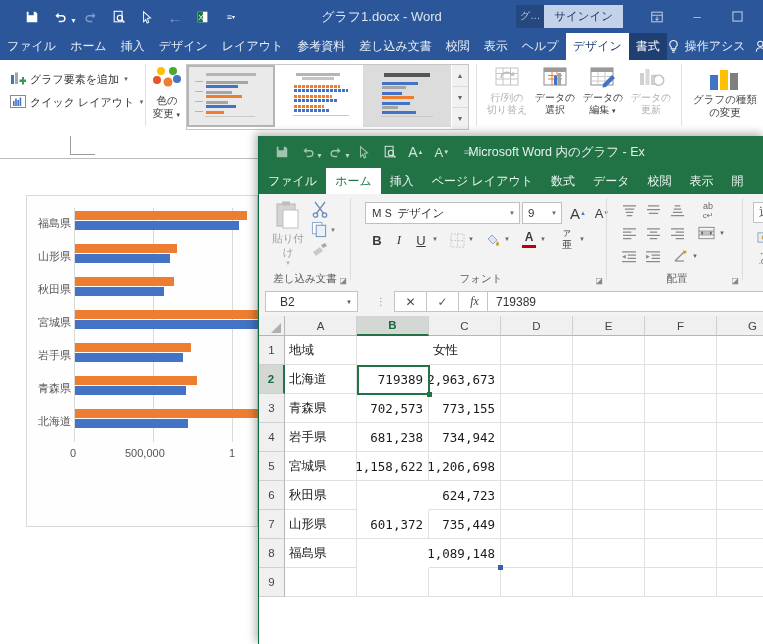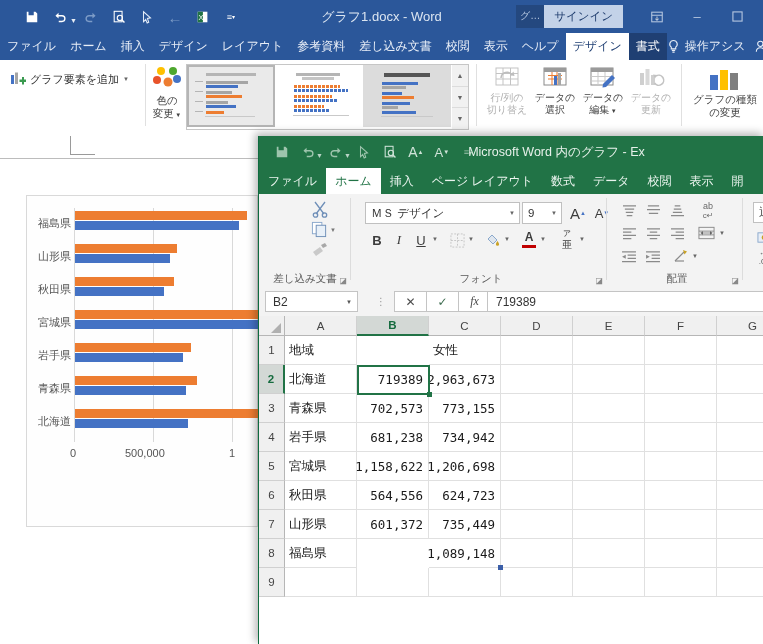--- a/index.html
+++ b/index.html
@@ -73,21 +73,21 @@
   .xl-tabs .xt.active{background:#ffffff;color:#217346;}
   .xl-ribbon{position:absolute;left:0;top:58px;width:505px;height:94px;background:#f3f3f3;border-bottom:1px solid #d0d0d0;}
   .xg{position:absolute;top:0;height:94px;}
   .xg-label{position:absolute;bottom:2px;width:100%;text-align:center;font-size:10.5px;color:#595959;}
   .xg-sep{position:absolute;top:4px;width:1px;height:82px;background:#dcdcdc;}
   .dlg{position:absolute;bottom:3px;font-size:8px;color:#888;}
   .fontbox{position:absolute;border:1px solid #c0c0c0;background:#fff;display:flex;align-items:center;font-size:11.5px;color:#333;padding-left:5px;box-sizing:border-box;}
   .fontbox .dd{margin-left:auto;margin-right:4px;font-size:6px;color:#666;}
   .fmtbtn{position:absolute;display:flex;align-items:center;justify-content:center;color:#3c3c3c;}
   .namebar{position:absolute;left:0;top:152px;width:505px;height:28px;background:#f3f3f3;border-bottom:1px solid #d9d9d9;}
-  .namebox{position:absolute;left:6px;top:3px;width:93px;height:21px;border:1px solid #c4c4c4;background:#fff;display:flex;align-items:center;padding-left:7px;font-size:12px;color:#333;box-sizing:border-box;}
+  .namebox{position:absolute;left:6px;top:3px;width:93px;height:21px;border:1px solid #c4c4c4;background:#fff;display:flex;align-items:center;padding-left:14px;font-size:12px;color:#333;box-sizing:border-box;}
   .namebox .dd{margin-left:auto;margin-right:5px;font-size:6px;color:#555;}
   .fxgroup{position:absolute;left:135px;top:3px;height:21px;display:flex;align-items:stretch;}
   .fxbtn{width:31px;border:1px solid #c4c4c4;border-right:0;background:#fff;display:flex;align-items:center;justify-content:center;font-size:12px;color:#4a4a4a;}
   .formulabar{position:absolute;left:228px;top:3px;right:0;height:21px;border:1px solid #c4c4c4;border-right:0;background:#fff;display:flex;align-items:center;padding-left:8px;font-size:12px;color:#333;box-sizing:border-box;}
   .grid{position:absolute;left:0;top:180px;width:505px;height:394px;background:#fff;overflow:hidden;}
   .colhdr{position:absolute;top:0;height:20px;background:#f0f0f0;border-right:1px solid #d0d0d0;border-bottom:1px solid #b6b6b6;
     display:flex;align-items:center;justify-content:center;font-size:11.5px;color:#444;box-sizing:border-box;}
   .colhdr.sel{background:#d3d8d5;color:#156b3e;border-bottom:2px solid #217346;font-weight:bold;}
   .rowhdr{position:absolute;left:0;width:26px;height:29px;background:#f0f0f0;border-bottom:1px solid #d0d0d0;border-right:1px solid #b6b6b6;
     display:flex;align-items:center;justify-content:center;font-size:11.5px;color:#444;box-sizing:border-box;}
@@ -206,20 +206,33 @@
     <div class="ribgroup" style="left:0;width:146px;">
       <div class="smallrow" style="position:absolute;left:10px;top:9px;">
         <span class="ico-sq">
           <svg width="16" height="16" viewBox="0 0 16 16">
               <rect x="1" y="4" width="3" height="9" fill="#4472c4"></rect>
               <rect x="5" y="1.5" width="3" height="11.5" fill="#a5a5a5"></rect>
               <path fill="#3a9a50" d="M9.5 8.5h2.5V6h2v2.5H16V11h-2v2.5h-2V11H9.5z"></path>
             </svg>
         </span>
         <span>グラフ要素を追加</span>
+        <span style="font-size:6px;color:#666;">▼</span>
+      </div>
+      <div class="smallrow" style="position:absolute;left:10px;top:32px;">
+        <span class="ico-sq">
+          <svg width="16" height="16" viewBox="0 0 16 16">
+              <rect x="0.5" y="1.5" width="15" height="12" fill="none" stroke="#8a8a8a"></rect>
+              <rect x="3" y="7" width="1.6" height="5" fill="#4472c4"></rect>
+              <rect x="5.2" y="4.5" width="1.6" height="7.5" fill="#4472c4"></rect>
+              <rect x="7.4" y="6" width="1.6" height="6" fill="#4472c4"></rect>
+              <rect x="9.6" y="3.5" width="1.6" height="8.5" fill="#4472c4"></rect>
+            </svg>
+        </span>
+        <span>クイック レイアウト</span>
         <span style="font-size:6px;color:#666;">▼</span>
       </div>
       <div class="rg-sep" style="left:145px;"></div>
     </div>
 
     <div class="ribgroup" style="left:150px;width:34px;">
       <div style="position:absolute;left:2px;top:6px;width:30px;height:26px;">
         <svg width="30" height="26" viewBox="0 0 30 26">
             <circle cx="9" cy="5" r="4" fill="#ffc000"></circle>
             <circle cx="21" cy="5" r="4" fill="#4ea72e"></circle>
@@ -440,20 +453,29 @@
     <div class="xt">数式</div>
     <div class="xt">データ</div>
     <div class="xt">校閲</div>
     <div class="xt">表示</div>
     <div class="xt">開</div>
   </div>
 
   <div class="xl-ribbon">
 
     <div class="xg" style="left:0;width:92px;">
+      <div style="position:absolute;left:8px;top:6px;width:42px;text-align:center;">
+        <svg width="30" height="30" viewBox="0 0 30 30">
+            <rect x="4" y="4" width="18" height="22" fill="#d4d4d4" stroke="#b5b5b5"></rect>
+            <rect x="9" y="1.5" width="8" height="4" fill="#bdbdbd"></rect>
+            <rect x="10" y="10" width="15" height="18" fill="#fff" stroke="#c0c0c0"></rect>
+          </svg>
+        <div style="font-size:10.5px;color:#9e9e9e;margin-top:-2px;">貼り付け</div>
+        <div style="font-size:6px;color:#b5b5b5;">▼</div>
+      </div>
       <div style="position:absolute;left:52px;top:6px;">
         <svg width="18" height="18" viewBox="0 0 18 18">
             <path fill="none" stroke="#6f8fb8" stroke-width="1.3" d="M4 2l9 12M14 2L5 14"></path>
             <circle cx="4.5" cy="15" r="2.2" fill="none" stroke="#6f8fb8" stroke-width="1.3"></circle>
             <circle cx="13.5" cy="15" r="2.2" fill="none" stroke="#6f8fb8" stroke-width="1.3"></circle>
           </svg>
       </div>
       <div style="position:absolute;left:52px;top:27px;display:flex;align-items:center;">
         <svg width="17" height="17" viewBox="0 0 18 18">
             <rect x="1.5" y="1.5" width="10" height="12" fill="#fff" stroke="#8aa8cc"></rect>
@@ -668,21 +690,20 @@
 
     <div class="cell txt" style="left:26px;top:136px;width:72px;">宮城県</div>
     <div class="cell num" style="left:98px;top:136px;width:72px;">1,158,622</div>
     <div class="cell num" style="left:170px;top:136px;width:72px;">1,206,698</div>
     <div class="cell" style="left:242px;top:136px;width:72px;"></div>
     <div class="cell" style="left:314px;top:136px;width:72px;"></div>
     <div class="cell" style="left:386px;top:136px;width:72px;"></div>
     <div class="cell" style="left:458px;top:136px;width:72px;"></div>
 
     <div class="cell txt" style="left:26px;top:165px;width:72px;">秋田県</div>
-    <div class="cell num" style="left:98px;top:165px;width:72px;">564,556</div>
     <div class="cell num" style="left:170px;top:165px;width:72px;">624,723</div>
     <div class="cell" style="left:242px;top:165px;width:72px;"></div>
     <div class="cell" style="left:314px;top:165px;width:72px;"></div>
     <div class="cell" style="left:386px;top:165px;width:72px;"></div>
     <div class="cell" style="left:458px;top:165px;width:72px;"></div>
 
     <div class="cell txt" style="left:26px;top:194px;width:72px;">山形県</div>
     <div class="cell num" style="left:98px;top:194px;width:72px;">601,372</div>
     <div class="cell num" style="left:170px;top:194px;width:72px;">735,449</div>
     <div class="cell" style="left:242px;top:194px;width:72px;"></div>

